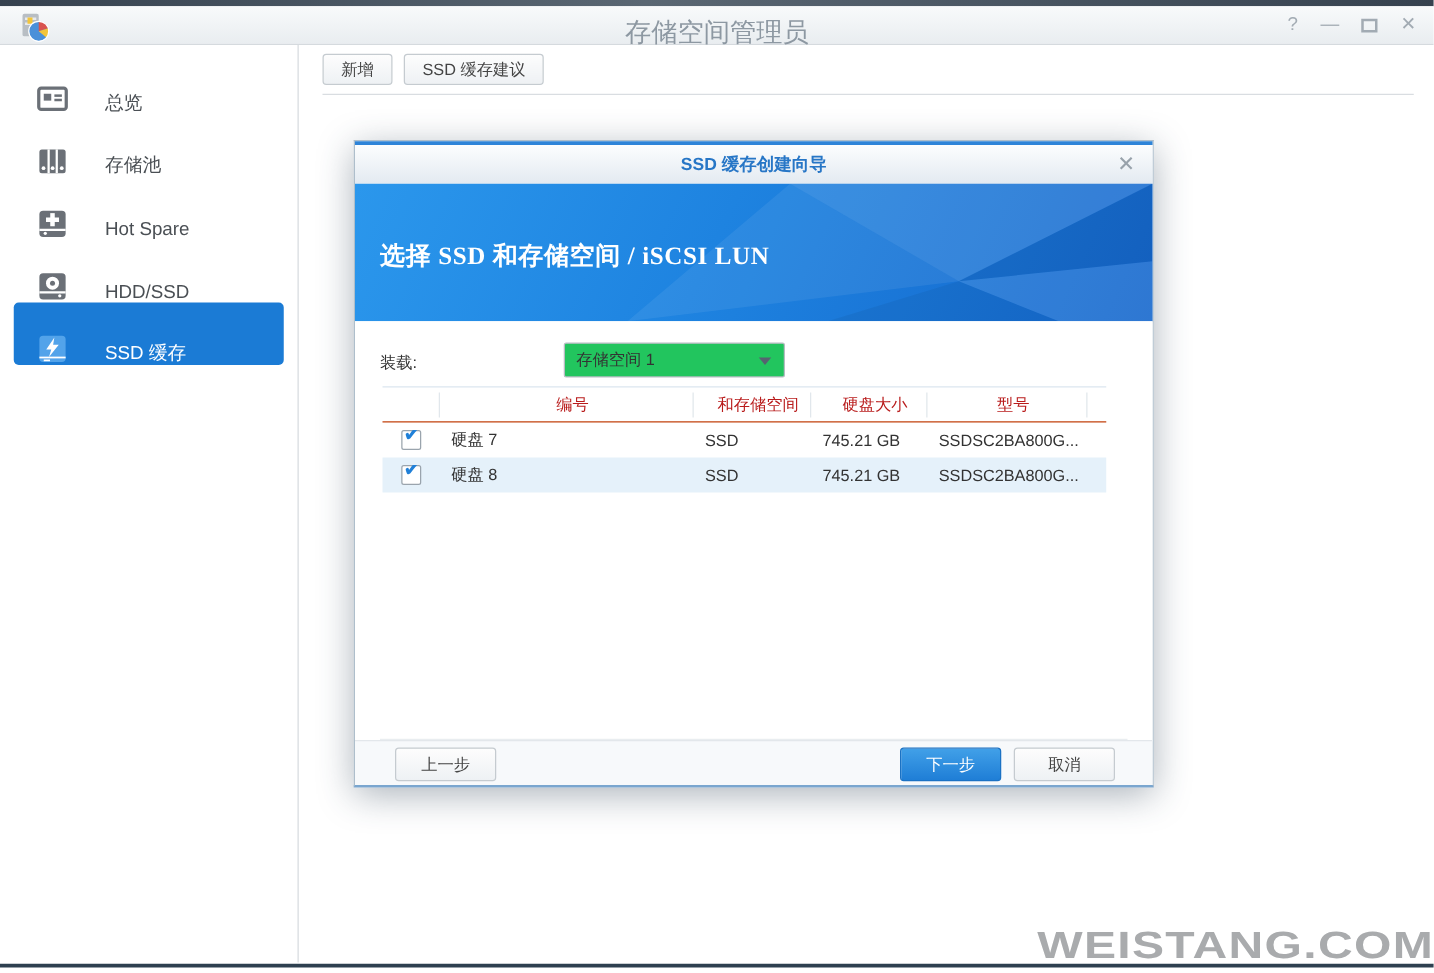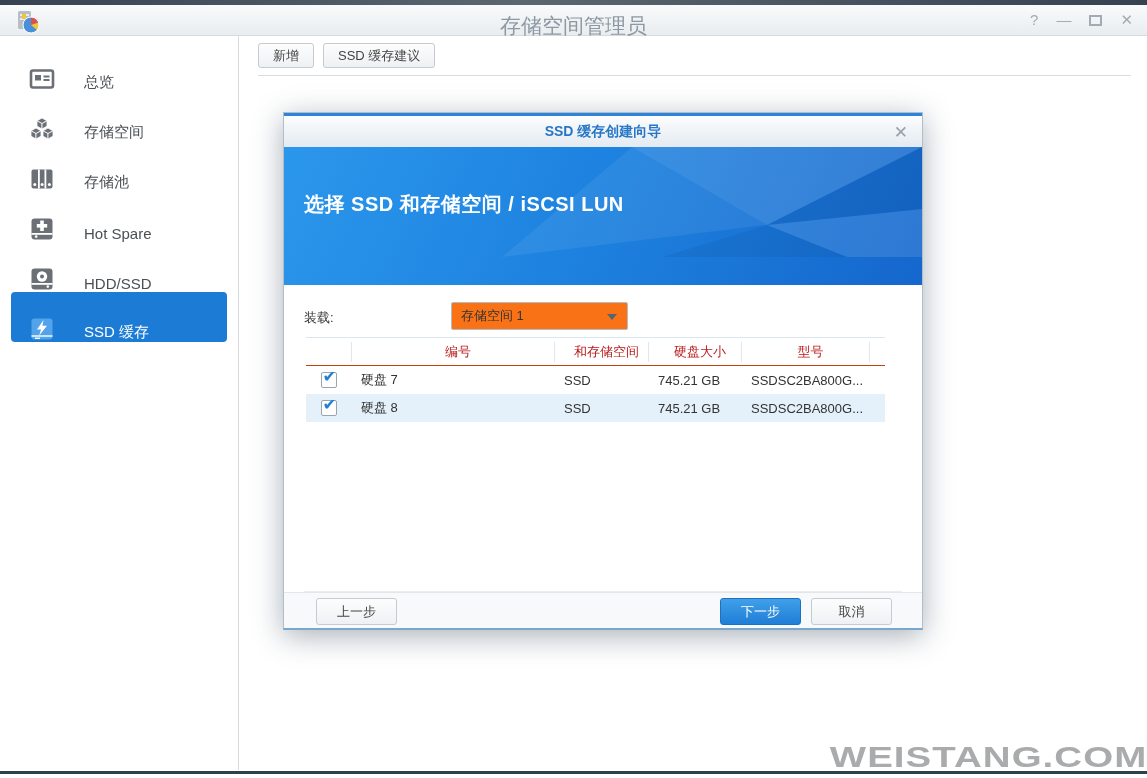--- a/index.html
+++ b/index.html
@@ -41,30 +41,30 @@
   
   .dialog { position:absolute; left:263px; top:112px; width:640px; height:518px;
     background:#fff; border:1px solid #aebecb; border-bottom:2px solid #7aa6cf;
     box-shadow:0 6px 28px rgba(40,60,80,.4);margin-left:20px; }
   .dlg-titlebar { position:relative; height:34px; border-top:3px solid #2e84d8;
     background:linear-gradient(#fcfdfe,#e3eaf1); text-align:center; }
   .dlg-title { display:inline-block; margin-top:7px; color:#2776c6; font-size:14px;
     font-weight:bold; }
   .dlg-close { position:absolute; right:14px; top:6px; color:#98a2ab; font-size:17px;
     cursor:pointer; }
-  .dlg-header { position:relative; height:138px; overflow:hidden;
-    background:linear-gradient(115deg,#2b97ec 0%,#1e83e0 45%,#1567cd 100%); }
+  .dlg-header { position:relative; height:110px; overflow:hidden;
+    background:linear-gradient(115deg,#2b97ec 0%,#1e83e0 45%,#1567cd 100%);font-family:Liberation Serif, serif; }
   .dlg-header svg { position:absolute; right:0; top:0; }
   .dlg-header h1 { position:absolute; left:20px; top:44px; color:#fff; font-size:20px;
     font-weight:bold; letter-spacing:.5px; }
   .dlg-body { position:relative; height:336px; background:#fff; }
 
   .mount-label { position:absolute; left:20px; top:24px; font-size:13px; color:#333; }
   .selectbox { position:absolute; left:167px; top:17px; width:177px; height:28px;
-    background:#f97316; border:1px solid #b6bcc2; border-radius:2px; cursor:pointer;
+    background:#22c55e; border:1px solid #b6bcc2; border-radius:2px; cursor:pointer;
     font-size:13px; color:#333; line-height:26px; padding-left:9px; }
   .selectbox .caret { position:absolute; right:10px; top:11px; width:0; height:0;
     border-left:5px solid transparent; border-right:5px solid transparent;
     border-top:6px solid #566370; }
 
   .dtable { position:absolute; left:22px; top:52px; width:579px; font-size:13px;
     color:#333; border-top:1px solid #dce6ef; }
   .trow { display:grid; grid-template-columns:45px 203px 94px 93px 128px 16px;
     height:28px; align-items:center; }
   .trow.head { color:#b91c1c; border-bottom:1px solid #c2410c;text-align:center; }
@@ -132,38 +132,20 @@
         <svg width="26" height="26" viewBox="0 0 26 26">
           <rect x="2" y="4.5" width="22" height="17" rx="2" fill="none" stroke="#6b7077" stroke-width="2.6"></rect>
           <rect x="6" y="9" width="6" height="5.5" fill="#6b7077"></rect>
           <rect x="14.5" y="9.5" width="6" height="2" fill="#6b7077"></rect>
           <rect x="14.5" y="13" width="6" height="2" fill="#6b7077"></rect>
         </svg>
       </span>
       <span>总览</span>
     </div>
 
-    <div class="side-item">
-      <span class="side-icon">
-        <svg width="26" height="26" viewBox="0 0 26 26">
-          <g fill="#6b7077" stroke="#ffffff" stroke-width="0.8">
-            <path d="M13 2 L18 4.8 L13 7.6 L8 4.8 Z"></path>
-            <path d="M8 4.8 L13 7.6 L13 13 L8 10.2 Z"></path>
-            <path d="M18 4.8 L13 7.6 L13 13 L18 10.2 Z"></path>
-            <path d="M7 12 L12 14.8 L7 17.6 L2 14.8 Z"></path>
-            <path d="M2 14.8 L7 17.6 L7 23 L2 20.2 Z"></path>
-            <path d="M12 14.8 L7 17.6 L7 23 L12 20.2 Z"></path>
-            <path d="M19 12 L24 14.8 L19 17.6 L14 14.8 Z"></path>
-            <path d="M14 14.8 L19 17.6 L19 23 L14 20.2 Z"></path>
-            <path d="M24 14.8 L19 17.6 L19 23 L24 20.2 Z"></path>
-          </g>
-        </svg>
-      </span>
-      <span>存储空间</span>
-    </div>
 
     <div class="side-item">
       <span class="side-icon">
         <svg width="26" height="26" viewBox="0 0 26 26">
           <rect x="2.5" y="3.5" width="21" height="19" rx="2" fill="#6b7077"></rect>
           <rect x="9" y="3.5" width="1.8" height="19" fill="#ffffff"></rect>
           <rect x="15.5" y="3.5" width="1.8" height="19" fill="#ffffff"></rect>
           <circle cx="5.8" cy="18.5" r="1.5" fill="#ffffff"></circle>
           <circle cx="13.1" cy="18.5" r="1.5" fill="#ffffff"></circle>
           <circle cx="20.4" cy="18.5" r="1.5" fill="#ffffff"></circle>

